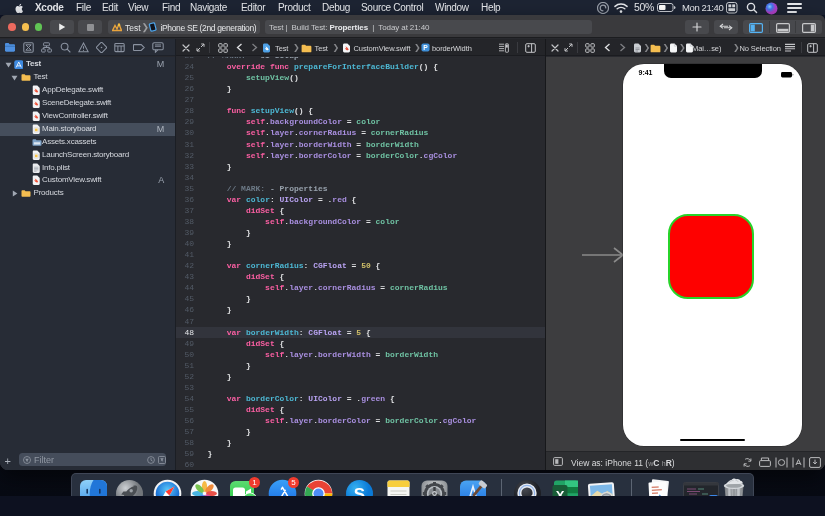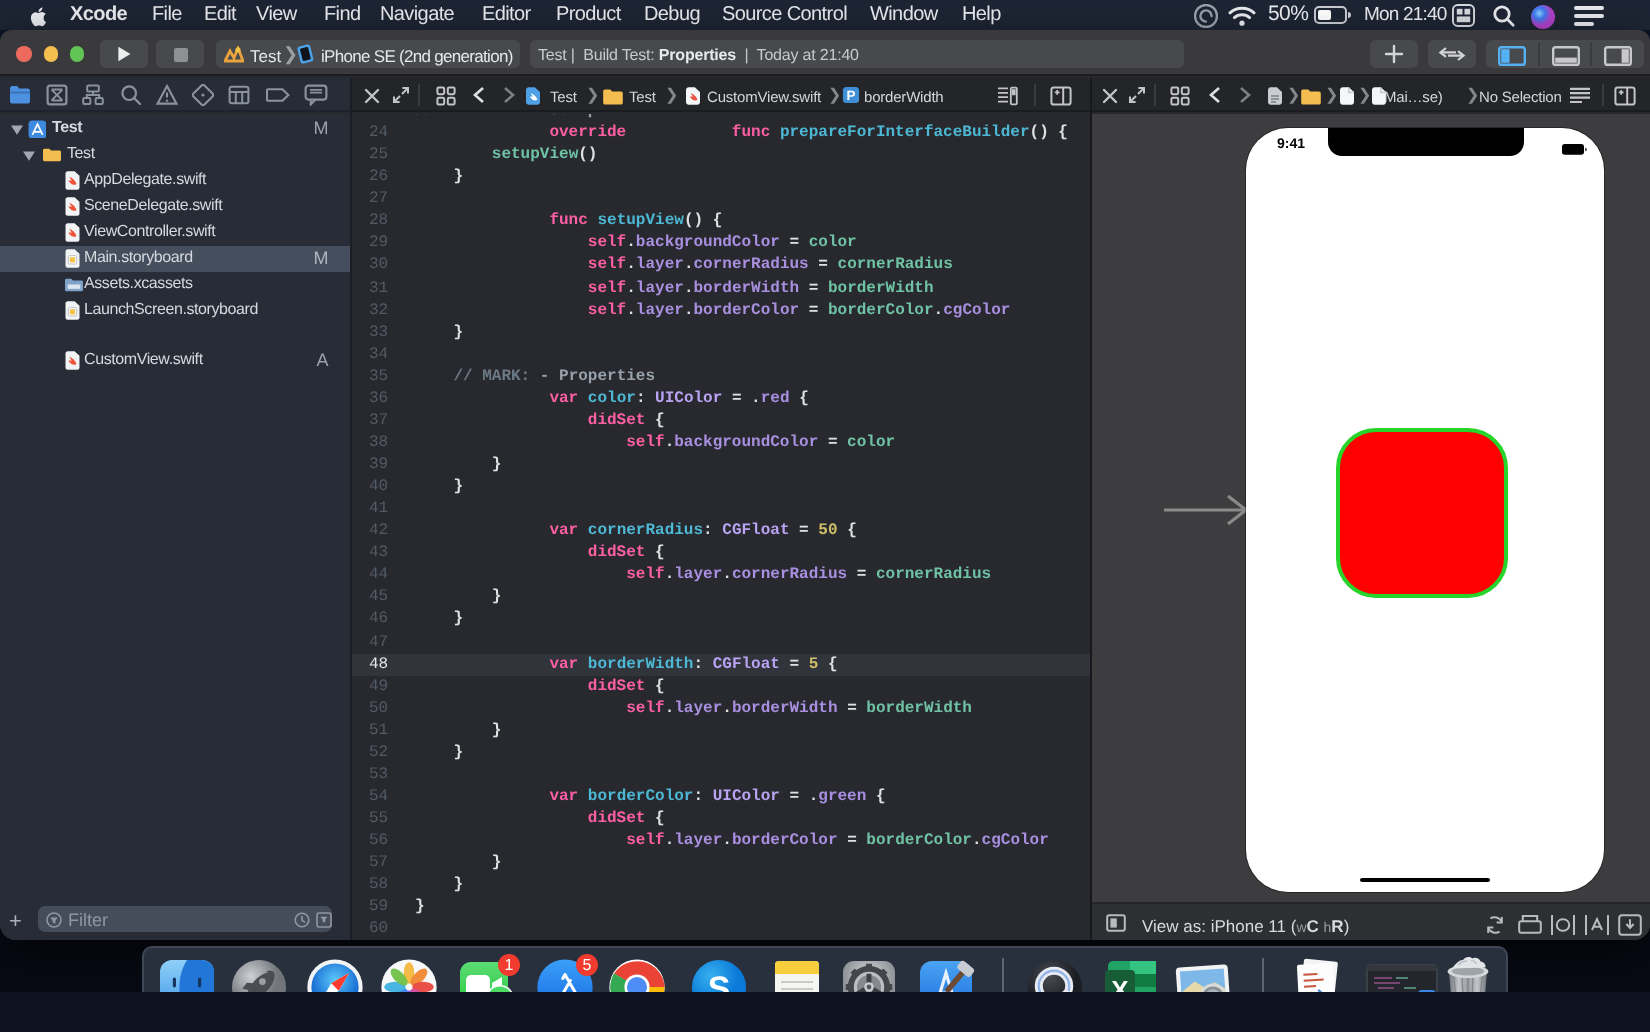--- a/index.html
+++ b/index.html
@@ -37,21 +37,21 @@
   .row span.lbl { position:absolute; top:1px; }
   .badge { position:absolute; right:11px; top:1px; color:#9aa2ae; font-size:9px; }
 
   
   #editor { position:absolute; top:42px; left:176px; width:369px; height:413px; background:#28292e;
             overflow:hidden; }
   #curline { position:absolute; top:269.8px; left:0; width:369px; height:11px; background:#32343c; }
   pre { font-family:"Liberation Mono", monospace; font-size:8px; line-height:11.07px; }
   #gutter { position:absolute; top:-7px; left:0; width:26.5px; text-align:center; color:#525a66; }
   #code { position:absolute; top:-7px; left:31.5px; color:#dfe0e2; font-weight:bold; }
-  .k { color:#fc5fa3; font-weight:bold;margin-left:48px; }      
+  .k { color:#fc5fa3; font-weight:bold; }      
   .d { color:#4db8d4; }                         
   .g { color:#6fc2a3; }                         
   .p { color:#a98fe0; }                         
   .t { color:#b9a3f2; }                         
   .n { color:#d0bf69; }                         
   .c { color:#6c7986; }                         
   .cb { color:#97a1ac; font-weight:bold; }      
 
   
   #ibpane { position:absolute; top:42px; left:546px; width:279px; height:413px; background:#3d3d3f; }
@@ -405,27 +405,43 @@
         <span class="lbl" style="left:42px">Assets.xcassets</span>
       </div>
       <div class="row" style="top:91.6px">
         <svg class="abs" style="left:31.5px;top:1px" width="8.5" height="10.5" viewBox="0 0 9 11">
           <path d="M0.8 1.8c0-.7.5-1.2 1.2-1.2h3.6L8.2 3v6.2c0 .7-.5 1.2-1.2 1.2H2C1.3 10.4.8 9.9.8 9.2z" fill="#f2f3f5"></path>
           <rect x="2.3" y="4" width="4.4" height="4.4" rx="0.6" fill="#fff" stroke="#b9bdc4" stroke-width="0.5"></rect>
           <rect x="3.1" y="4.8" width="2.8" height="2.8" fill="#f6c24a"></rect>
         </svg>
         <span class="lbl" style="left:42px">LaunchScreen.storyboard</span>
       </div>
+      <div class="row" style="top:104.5px">
+        <svg class="abs" style="left:31.5px;top:1px" width="8.5" height="10.5" viewBox="0 0 9 11">
+          <path d="M0.8 1.8c0-.7.5-1.2 1.2-1.2h3.6L8.2 3v6.2c0 .7-.5 1.2-1.2 1.2H2C1.3 10.4.8 9.9.8 9.2z" fill="#e8eaed"></path>
+          <path d="M2.2 4.4h4.6M2.2 5.8h4.6M2.2 7.2h4.6M2.2 8.6h2.6" stroke="#9aa0a8" stroke-width="0.7"></path>
+        </svg>
+        <span class="lbl" style="left:42px">Info.plist</span>
+      </div>
       <div class="row" style="top:117.1px">
         <svg class="abs" style="left:31.5px;top:1px" width="8.5" height="10.5" viewBox="0 0 9 11">
           <path d="M0.8 1.8c0-.7.5-1.2 1.2-1.2h3.6L8.2 3v6.2c0 .7-.5 1.2-1.2 1.2H2C1.3 10.4.8 9.9.8 9.2z" fill="#f2f3f5"></path>
           <path d="M3.9 7.4c1 .6 2.2.5 2.7-.1-.6-1.8-2.5-3.3-3.7-3.6.3.7.7 1.2 1.3 2-.6-.2-1.3-.2-1.9.1.6.5 1.2 1 1.6 1.6z" fill="#ef5138"></path>
         </svg>
         <span class="lbl" style="left:42px">CustomView.swift</span>
         <span class="badge">A</span>
+      </div>
+      <div class="row" style="top:130.1px">
+        <svg class="abs" style="left:12px;top:3px" width="6" height="7" viewBox="0 0 6 7">
+            <path d="M0.8 0.5 5.4 3.5 0.8 6.5z" fill="#a0a7b2"></path>
+          </svg>
+        <svg class="abs" style="left:20.5px;top:2px" width="10" height="9" viewBox="0 0 12 9">
+          <path d="M0.6 1.6c0-.5.4-.9.9-.9h2.9l1 1.1h5.1c.5 0 .9.4.9.9v4.7c0 .5-.4.9-.9.9H1.5c-.5 0-.9-.4-.9-.9z" fill="#f4bd50"></path>
+        </svg>
+        <span class="lbl" style="left:33.5px">Products</span>
       </div>
 
       <div class="abs" style="left:0;top:393px;width:175px;height:20px;background:#272c36"></div>
       <span class="abs" style="left:4.5px;top:397.5px;color:#aab0ba;font-size:11px">+</span>
       <div class="abs" style="left:19px;top:396px;width:147px;height:13px;background:#454d5b;border-radius:3.5px"></div>
       <svg class="abs" style="left:23px;top:398.5px" width="8" height="8" viewBox="0 0 8 8">
         <circle cx="4" cy="4" r="3.5" fill="none" stroke="#9097a2" stroke-width="0.8"></circle>
         <path d="M2.2 2.8h3.6L4.7 4.4v1.4l-1.4-.6V4.4z" fill="#9097a2"></path>
       </svg>
       <span class="abs" style="left:34px;top:398px;color:#9097a2;font-size:9px">Filter</span>

